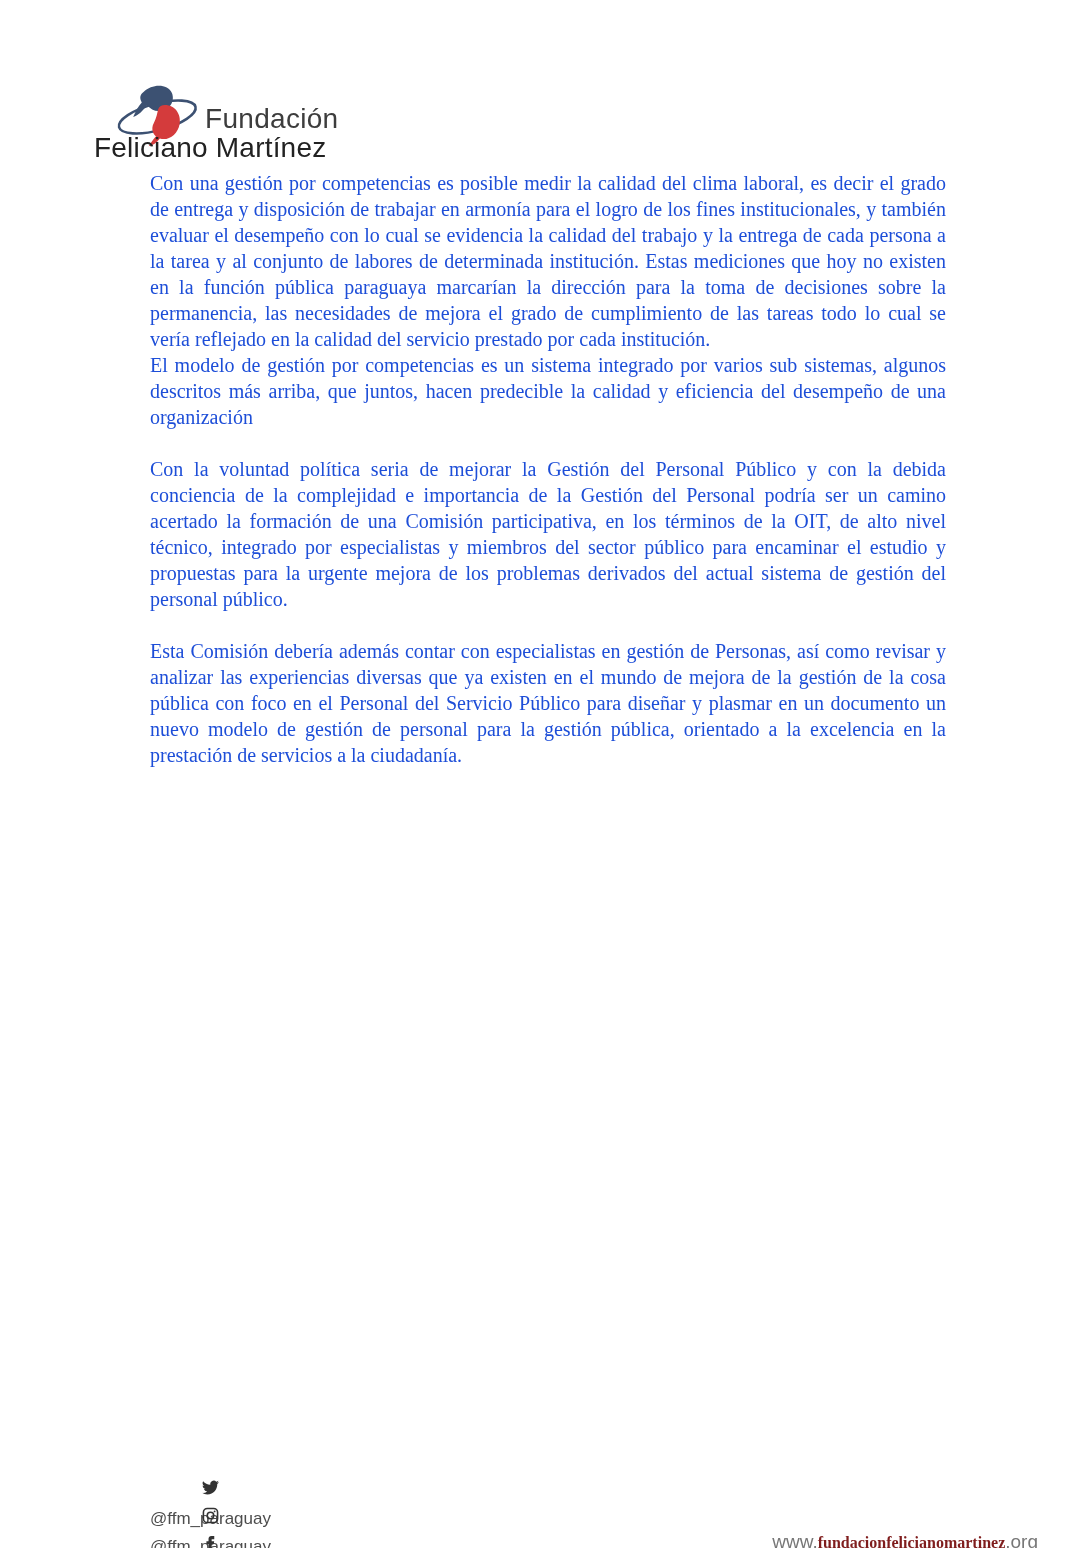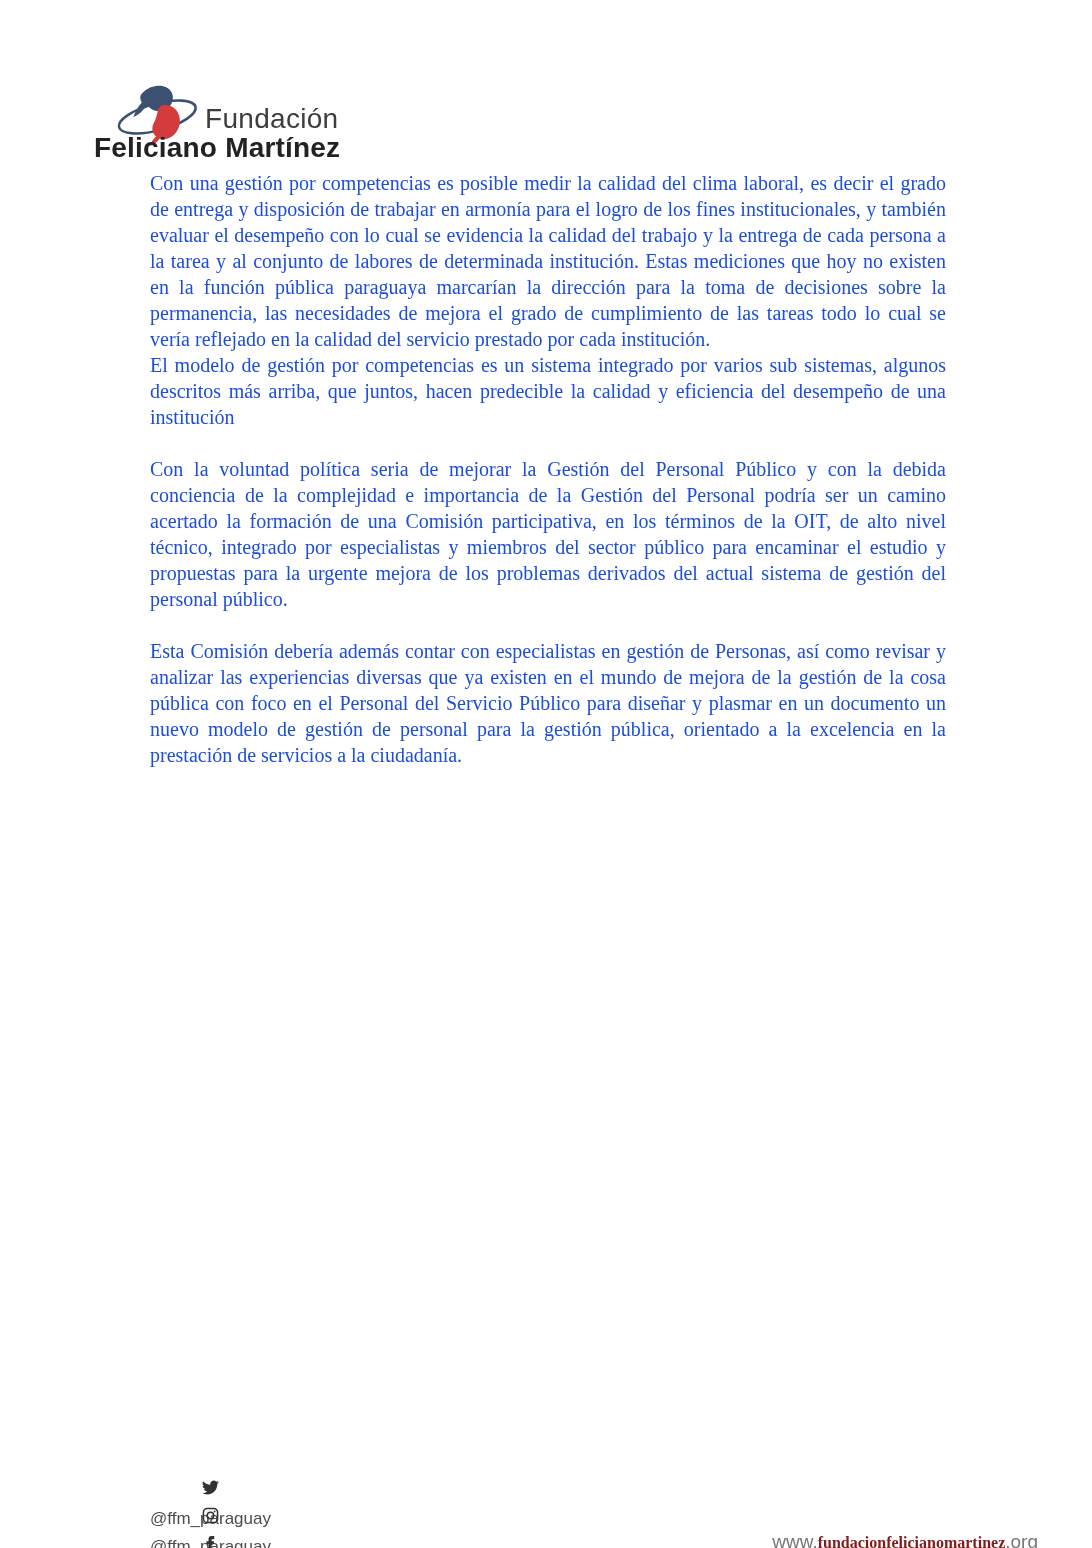--- a/index.html
+++ b/index.html
@@ -11,21 +11,21 @@
   .page{position:absolute;inset:0;background:#fff;margin-top:40px;}
 
   
   .logo-icon{position:absolute;left:116px;top:42px;width:86px;height:70px;}
   .brand-top{
     position:absolute;left:205px;top:63px;
     font-size:28px;font-weight:400;color:#3d3d3d;letter-spacing:.3px;
   }
   .brand-bottom{
     position:absolute;left:94px;top:92px;
-    font-size:28px;font-weight:700;color:#222;letter-spacing:.2px;
+    font-size:28px;font-weight:400;color:#222;letter-spacing:.2px;
   }
 
   
   .doc{
     position:absolute;left:150px;top:130px;width:796px;
     font-family:"Liberation Serif", serif;
     font-size:20px;line-height:26px;color:#1d4ed8;
     text-align:justify;
   }
   .doc p{margin:0;}
@@ -58,21 +58,21 @@
              C 31 33, 26 38, 20 40 C 23 33, 26 27, 30 23 C 27 18, 28 14, 32 11 Z" fill="#3c5172"></path>
     <path d="M57 26 C 68 26, 76 36, 74 48 C 72 60, 61 68, 51 65 C 43 62.5, 40 54, 44 47
              C 47 41.5, 48 35, 49 31 C 50.5 27.5, 53 26, 57 26 Z M 51 65
              C 47 70, 43 73, 38 74 C 41 69, 44 65, 47 62 Z" fill="#d43b3c"></path>
   </svg>
   <div class="brand-top">Fundación</div>
   <div class="brand-bottom">Feliciano Martínez</div>
 
   <div class="doc">
     <p>Con una gestión por competencias es posible medir la calidad del clima laboral, es decir el grado de entrega y disposición de trabajar en armonía para el logro de los fines institucionales, y también evaluar el desempeño con lo cual se evidencia la calidad del trabajo y la entrega de cada persona a la tarea y al conjunto de labores de determinada institución. Estas mediciones que hoy no existen en la función pública paraguaya marcarían la dirección para la toma de decisiones sobre la permanencia, las necesidades de mejora el grado de cumplimiento de las tareas todo lo cual se vería reflejado en la calidad del servicio prestado por cada institución.</p>
-    <p>El modelo de gestión por competencias es un sistema integrado por varios sub sistemas, algunos descritos más arriba, que juntos, hacen predecible la calidad y eficiencia del desempeño de una institución</p>
+    <p>El modelo de gestión por competencias es un sistema integrado por varios sub sistemas, algunos descritos más arriba, que juntos, hacen predecible la calidad y eficiencia del desempeño de una organización</p>
     <div class="gap"></div>
     <p>Con la voluntad política seria de mejorar la Gestión del Personal Público y con la debida conciencia de la complejidad e importancia de la Gestión del Personal podría ser un camino acertado la formación de una Comisión participativa, en los términos de la OIT, de alto nivel técnico, integrado por especialistas y miembros del sector público para encaminar el estudio y propuestas para la urgente mejora de los problemas derivados del actual sistema de gestión del personal público.</p>
     <div class="gap"></div>
     <p>Esta Comisión debería además contar con especialistas en gestión de Personas, así como revisar y analizar las experiencias diversas que ya existen en el mundo de mejora de la gestión de la cosa pública con foco en el Personal del Servicio Público para diseñar y plasmar en un documento un nuevo modelo de gestión de personal para la gestión pública, orientado a la excelencia en la prestación de servicios a la ciudadanía.</p>
   </div>
 
   <div class="social">
 
     <div class="social-row">
       <span class="ic">

